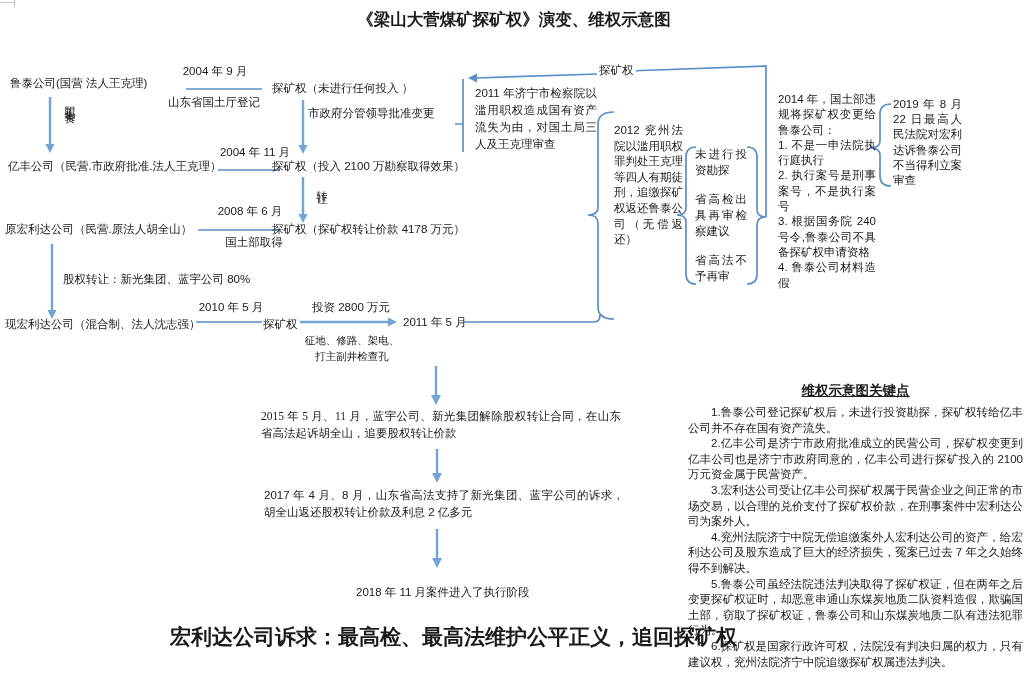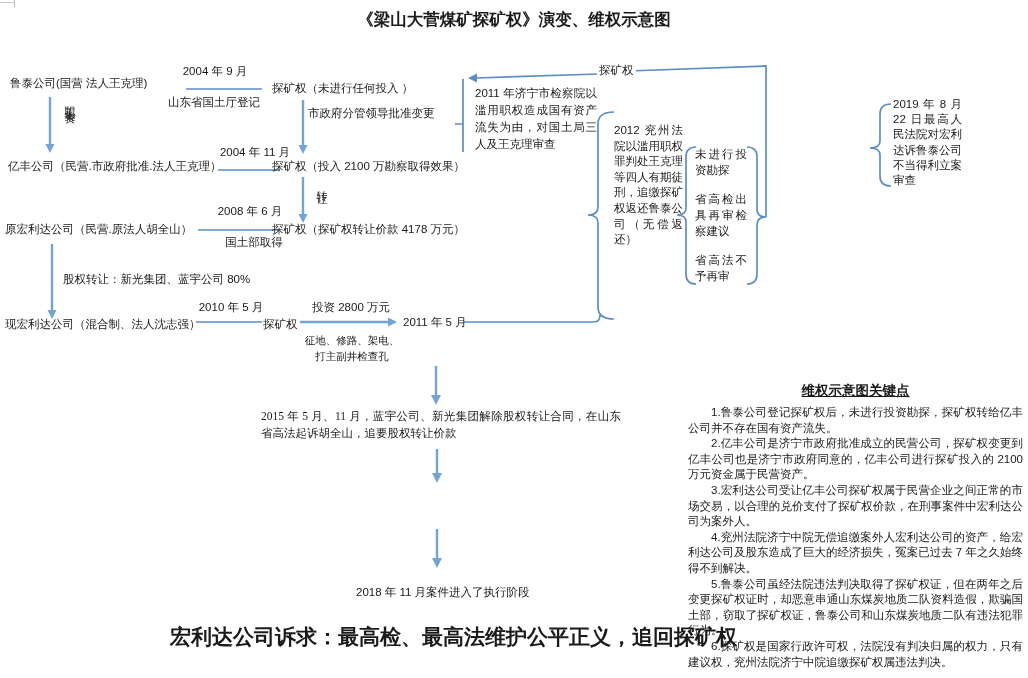--- a/index.html
+++ b/index.html
@@ -103,24 +103,32 @@
 
   <div class="t wrap" style="left:475px; top:85px; width:122px; line-height:17px;">2011 年济宁市检察院以滥用职权造成国有资产流失为由，对国土局三人及王克理审查</div>
   <div class="t wrap" style="left:614px; top:123px; width:69px; line-height:15.6px;">2012 兖州法院以滥用职权罪判处王克理等四人有期徒刑，追缴探矿权返还鲁泰公司（无偿返还）</div>
 
   <div class="t wrap appeals" style="left:695px; top:146px; width:52px; line-height:16px;">
     <p>未进行投资勘探</p>
     <p>省高检出具再审检察建议</p>
     <p>省高法不予再审</p>
   </div>
 
+  <div class="t wrap blk" style="left:778px; top:92px; width:98px; line-height:15.3px;">
+    <p>2014 年，国土部违规将探矿权变更给鲁泰公司：</p>
+    <p>1. 不是一申法院执行庭执行</p>
+    <p>2. 执行案号是刑事案号，不是执行案号</p>
+    <p>3. 根据国务院 240 号令,鲁泰公司不具备探矿权申请资格</p>
+    <p>4. 鲁泰公司材料造假</p>
+  </div>
 
   <div class="t wrap" style="left:893px; top:97px; width:69px; line-height:15.2px;">2019 年 8 月 22 日最高人民法院对宏利达诉鲁泰公司不当得利立案审查</div>
 
   <div class="t wrap" style="left:261px; top:408px; width:360px; line-height:17px;font-family:Liberation Serif, serif;">2015 年 5 月、11 月，蓝宇公司、新光集团解除股权转让合同，在山东省高法起诉胡全山，追要股权转让价款</div>
+  <div class="t wrap" style="left:264px; top:487px; width:360px; line-height:17px;">2017 年 4 月、8 月，山东省高法支持了新光集团、蓝宇公司的诉求，胡全山返还股权转让价款及利息 2 亿多元</div>
   <div class="t" style="left:356px; top:585px;">2018 年 11 月案件进入了执行阶段</div>
   <div class="t big" style="left:170px; top:629px;">宏利达公司诉求：最高检、最高法维护公平正义，追回探矿权</div>
 
   <div class="t kp-title" style="left:688px; top:383px; width:335px; white-space:nowrap;text-decoration:underline;">维权示意图关键点</div>
   <div class="t wrap kp" style="left:688px; top:405px; width:335px; line-height:15.6px;">
     <p>1.鲁泰公司登记探矿权后，未进行投资勘探，探矿权转给亿丰公司并不存在国有资产流失。</p>
     <p>2.亿丰公司是济宁市政府批准成立的民营公司，探矿权变更到亿丰公司也是济宁市政府同意的，亿丰公司进行探矿投入的 2100 万元资金属于民营资产。</p>
     <p>3.宏利达公司受让亿丰公司探矿权属于民营企业之间正常的市场交易，以合理的兑价支付了探矿权价款，在刑事案件中宏利达公司为案外人。</p>
     <p>4.兖州法院济宁中院无偿追缴案外人宏利达公司的资产，给宏利达公司及股东造成了巨大的经济损失，冤案已过去 7 年之久始终得不到解决。</p>
     <p>5.鲁泰公司虽经法院违法判决取得了探矿权证，但在两年之后变更探矿权证时，却恶意串通山东煤炭地质二队资料造假，欺骗国土部，窃取了探矿权证，鲁泰公司和山东煤炭地质二队有违法犯罪行为。</p>

